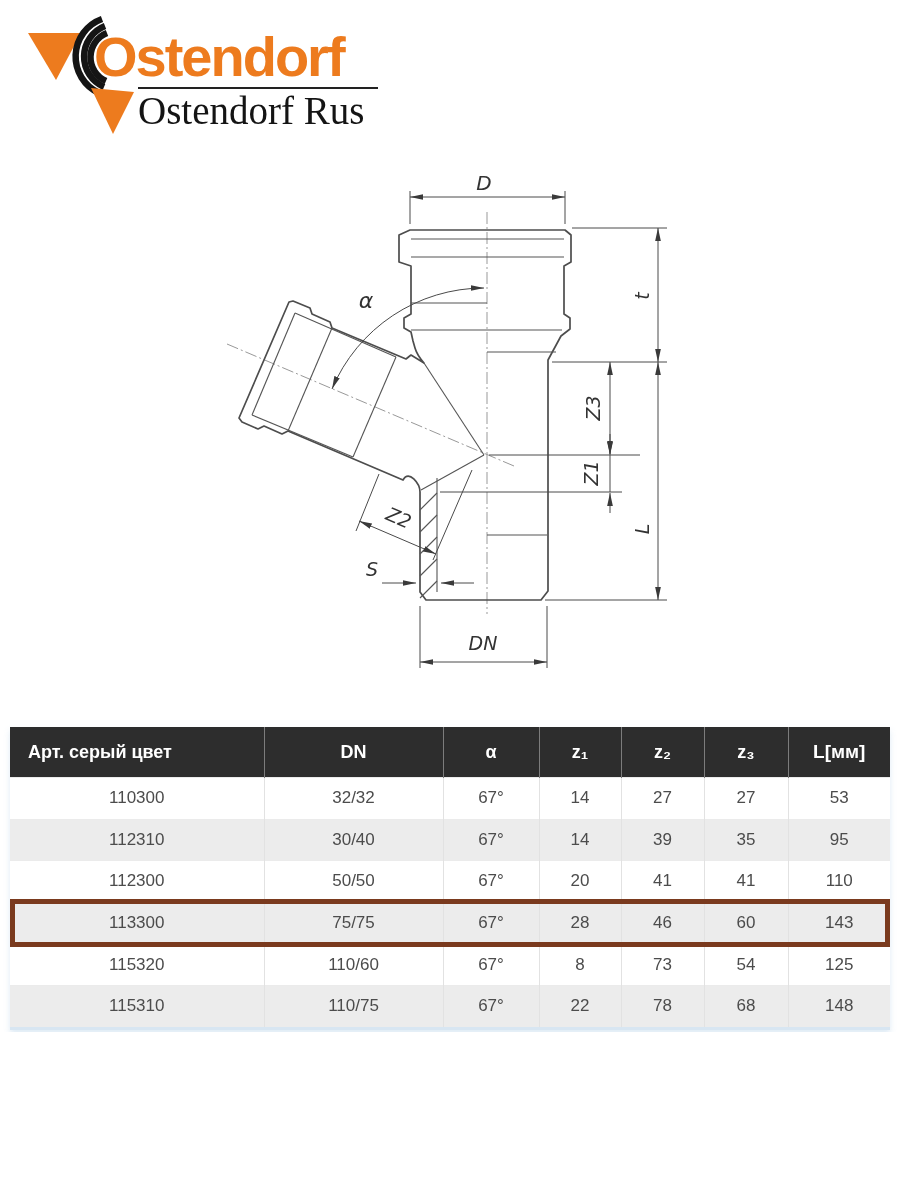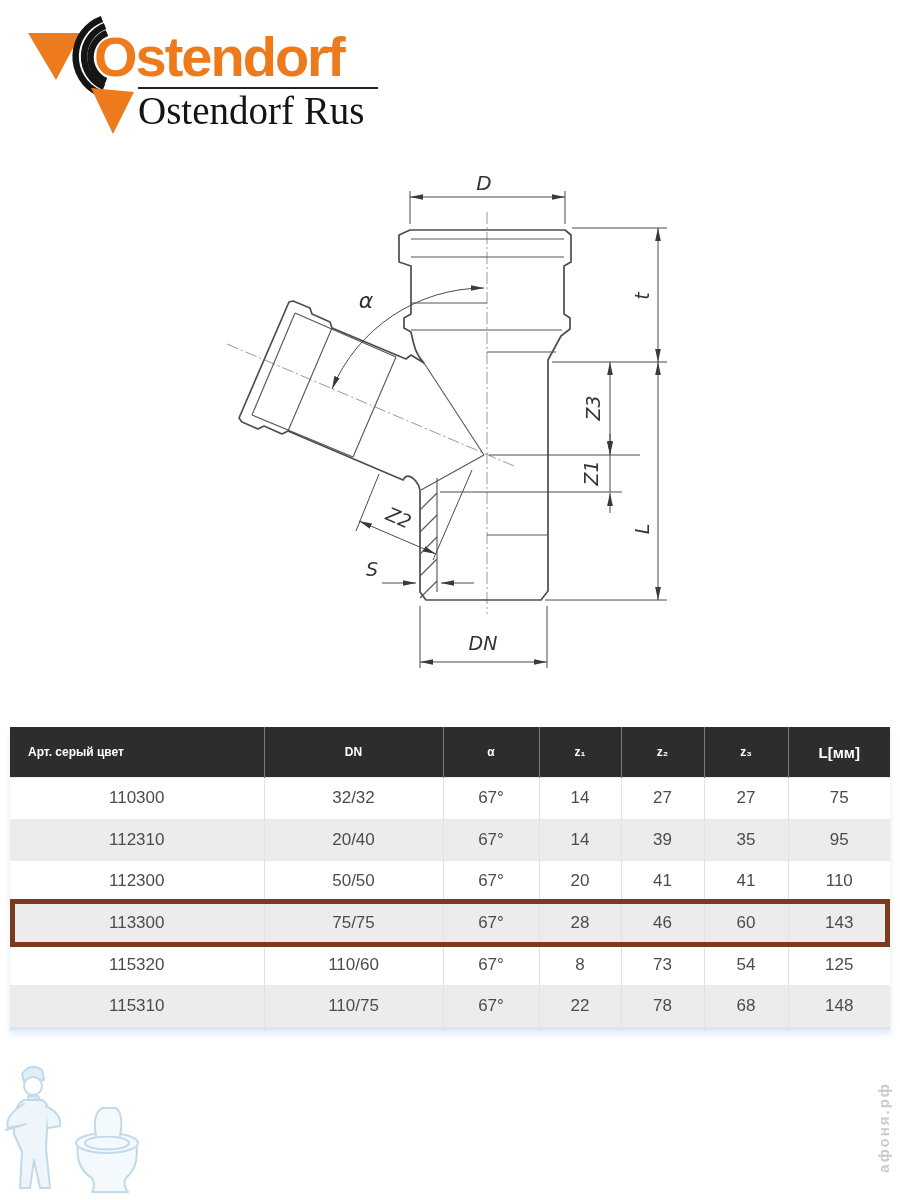--- a/index.html
+++ b/index.html
@@ -1,33 +1,33 @@
 <!DOCTYPE html>
 <html><head>
 <meta charset="utf-8">
 <style>
   html,body{margin:0;padding:0;background:#fff;}
-  .page{position:relative;width:900px;height:1200px;background:#fff;overflow:hidden;
+  .page{position:relative;width:900px;height:1032px;background:#fff;overflow:hidden;
         font-family:"Liberation Sans",sans-serif;}
 
   
   .logo{position:absolute;left:12px;top:8px;width:380px;height:130px;}
 
   
   .diagram{position:absolute;left:170px;top:160px;}
   .diagram text{font-family:"DejaVu Sans",sans-serif;font-style:italic;fill:#333;}
 
   
   .tablewrap{position:absolute;left:10px;top:727px;width:880px;
              border-bottom:3px solid #d8e6f2;box-shadow:0 4px 6px rgba(185,210,232,.45);}
   table{border-collapse:collapse;table-layout:fixed;width:880px;}
-  thead th{height:50px;background:#2d2d2d;color:#fff;font-size:12px;font-weight:bold;
+  thead th{height:50px;background:#2d2d2d;color:#fff;font-size:18px;font-weight:bold;
            text-align:center;border-right:1px solid rgba(255,255,255,.38);padding:0;}
   thead th:first-child{text-align:left;padding-left:18px;}
-  thead th:last-child{border-right:none;font-size:15px;}
+  thead th:last-child{border-right:none;font-size:19px;}
   tbody td{height:40.6px;padding:0;text-align:center;font-size:17px;color:#4c4c4c;
            border-right:1px solid #e2e2e2;border-top:1px solid #ebebeb;background:#fff;}
   tbody td:last-child{border-right:none;}
   tbody tr:nth-child(even) td{background:#ececec;}
   .hl{position:absolute;left:0;width:880px;border:5px solid #7a3a1e;box-sizing:border-box;
       pointer-events:none;z-index:4;}
 
   
   .plumber{position:absolute;left:0px;top:1056px;z-index:5;opacity:.62;pointer-events:none;}
   .sitemark{position:absolute;left:875px;top:1082px;writing-mode:vertical-rl;
@@ -171,25 +171,25 @@
           </tr>
       </thead>
       <tbody>
           <tr>
             <td>110300</td>
             <td>32/32</td>
             <td>67°</td>
             <td>14</td>
             <td>27</td>
             <td>27</td>
-            <td>75</td>
+            <td>53</td>
           </tr>
           <tr>
             <td>112310</td>
-            <td>20/40</td>
+            <td>30/40</td>
             <td>67°</td>
             <td>14</td>
             <td>39</td>
             <td>35</td>
             <td>95</td>
           </tr>
           <tr class="sel">
             <td>112300</td>
             <td>50/50</td>
             <td>67°</td>

